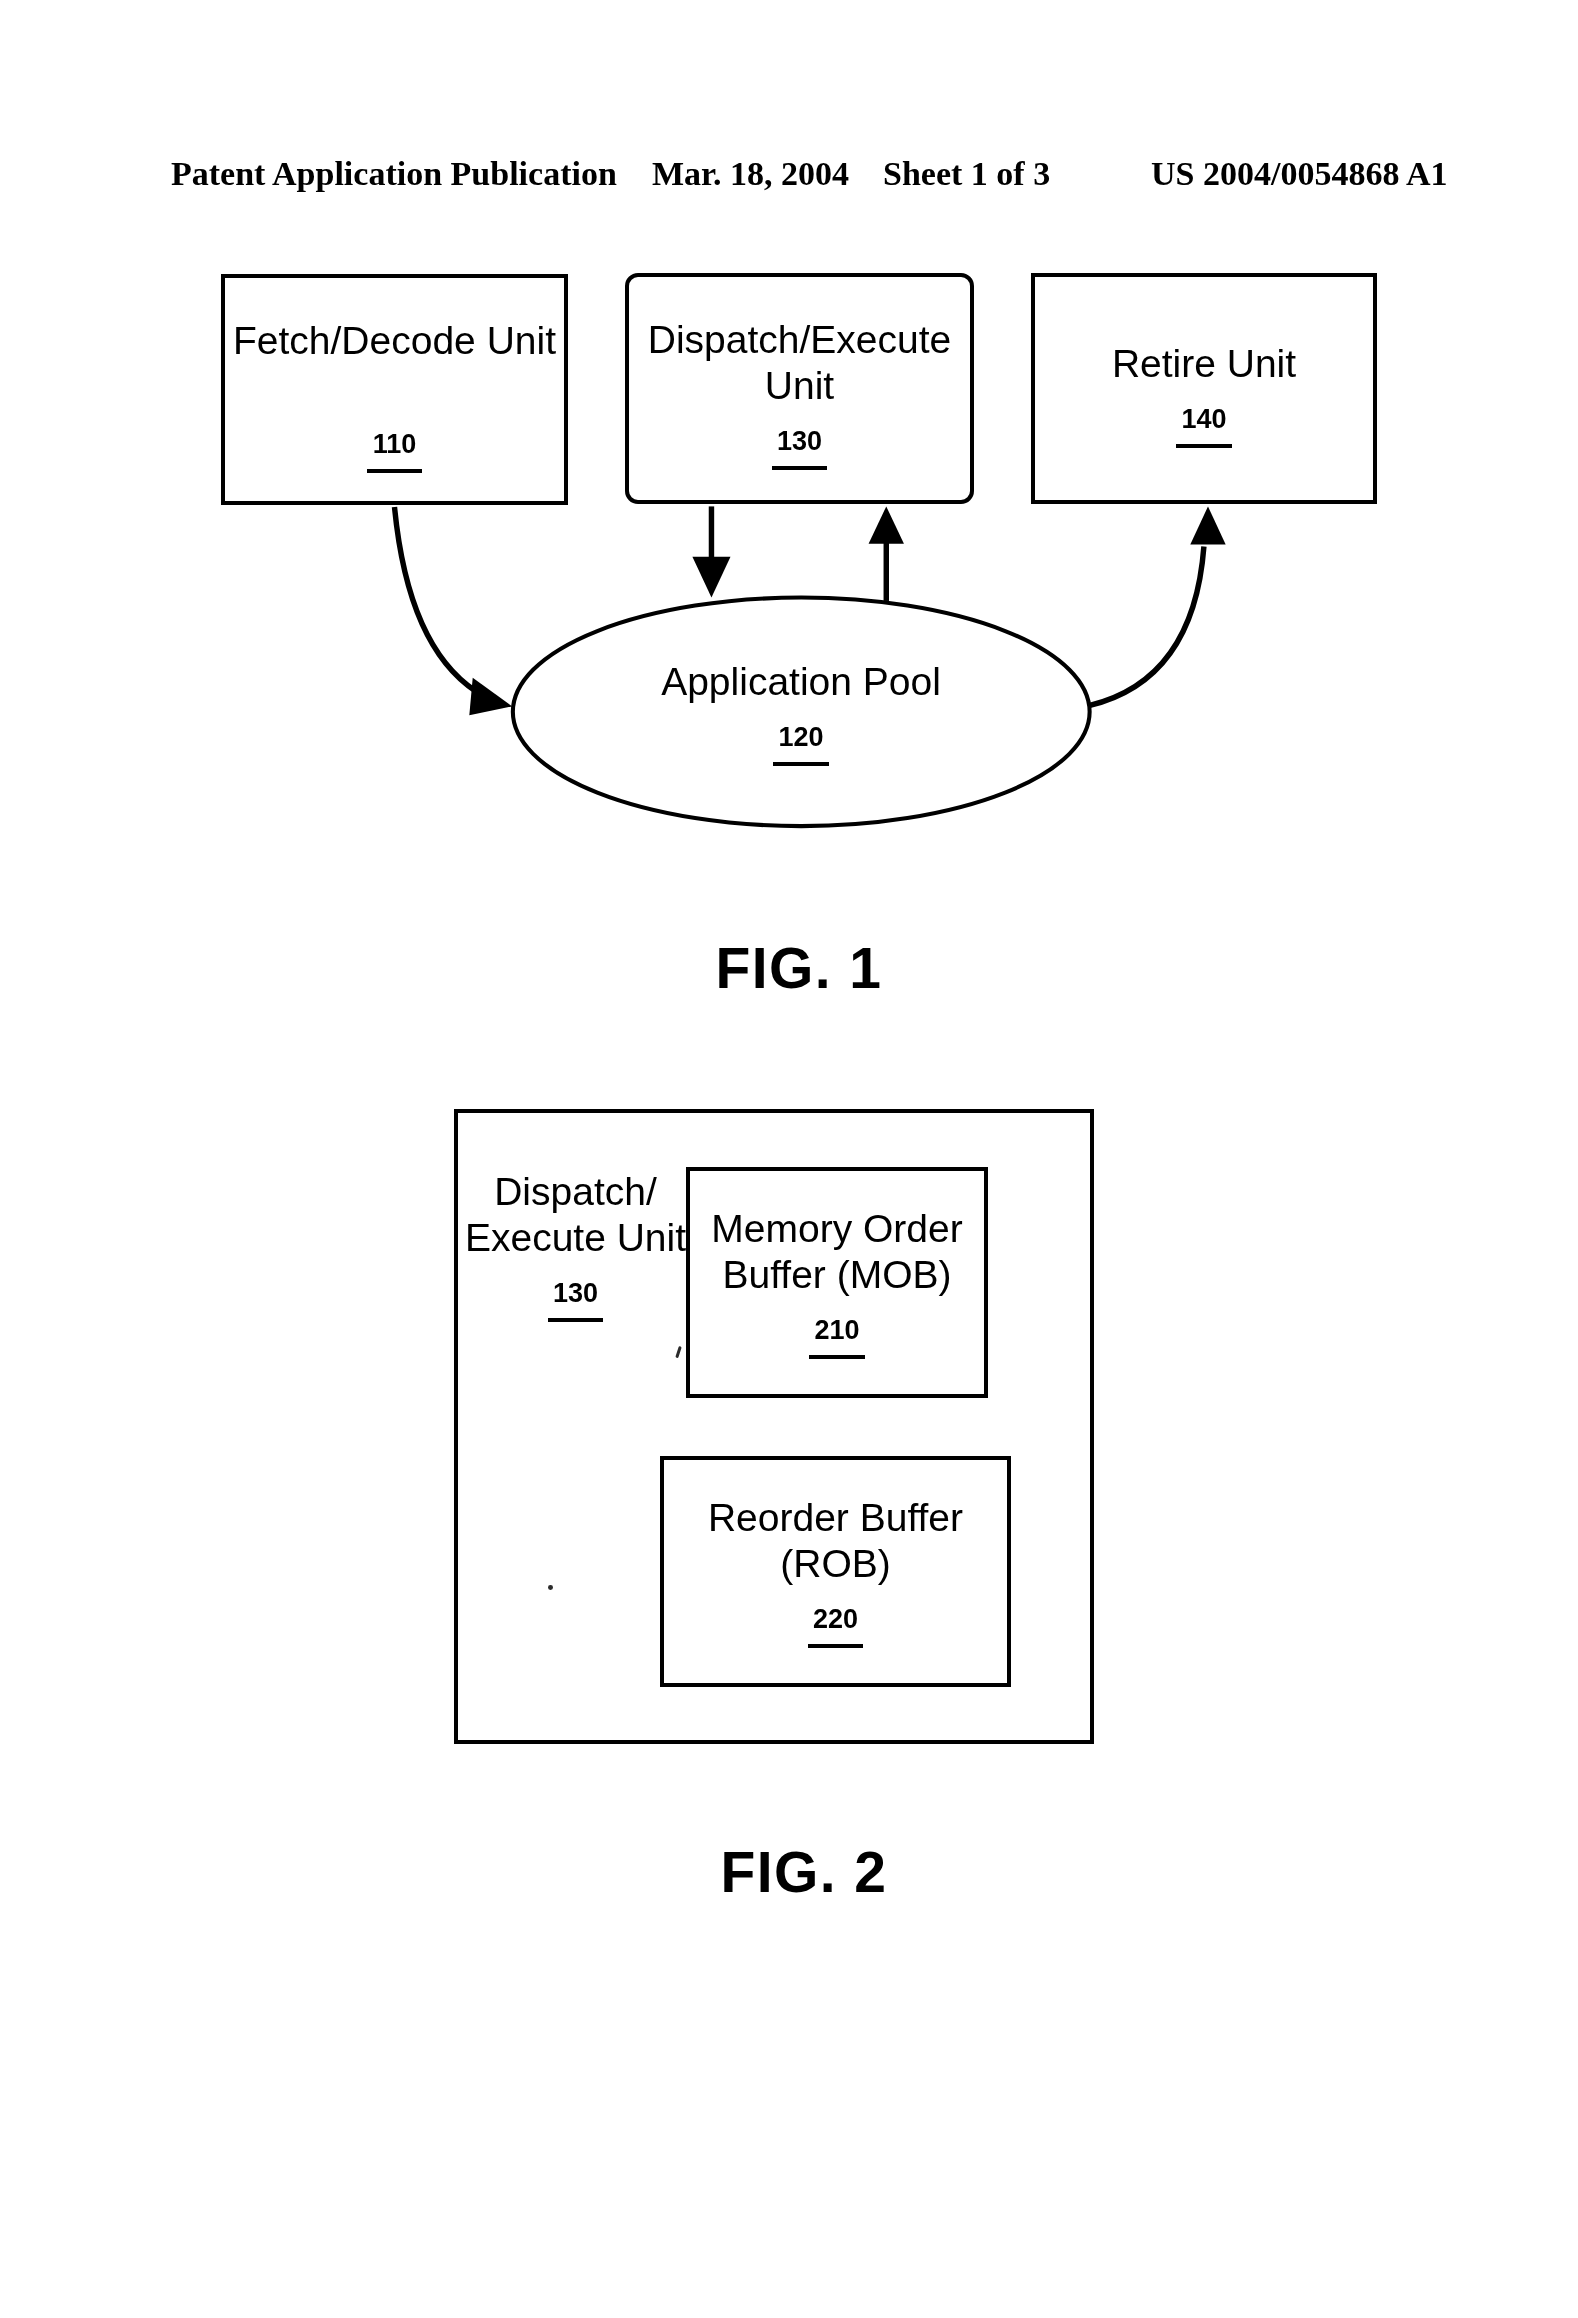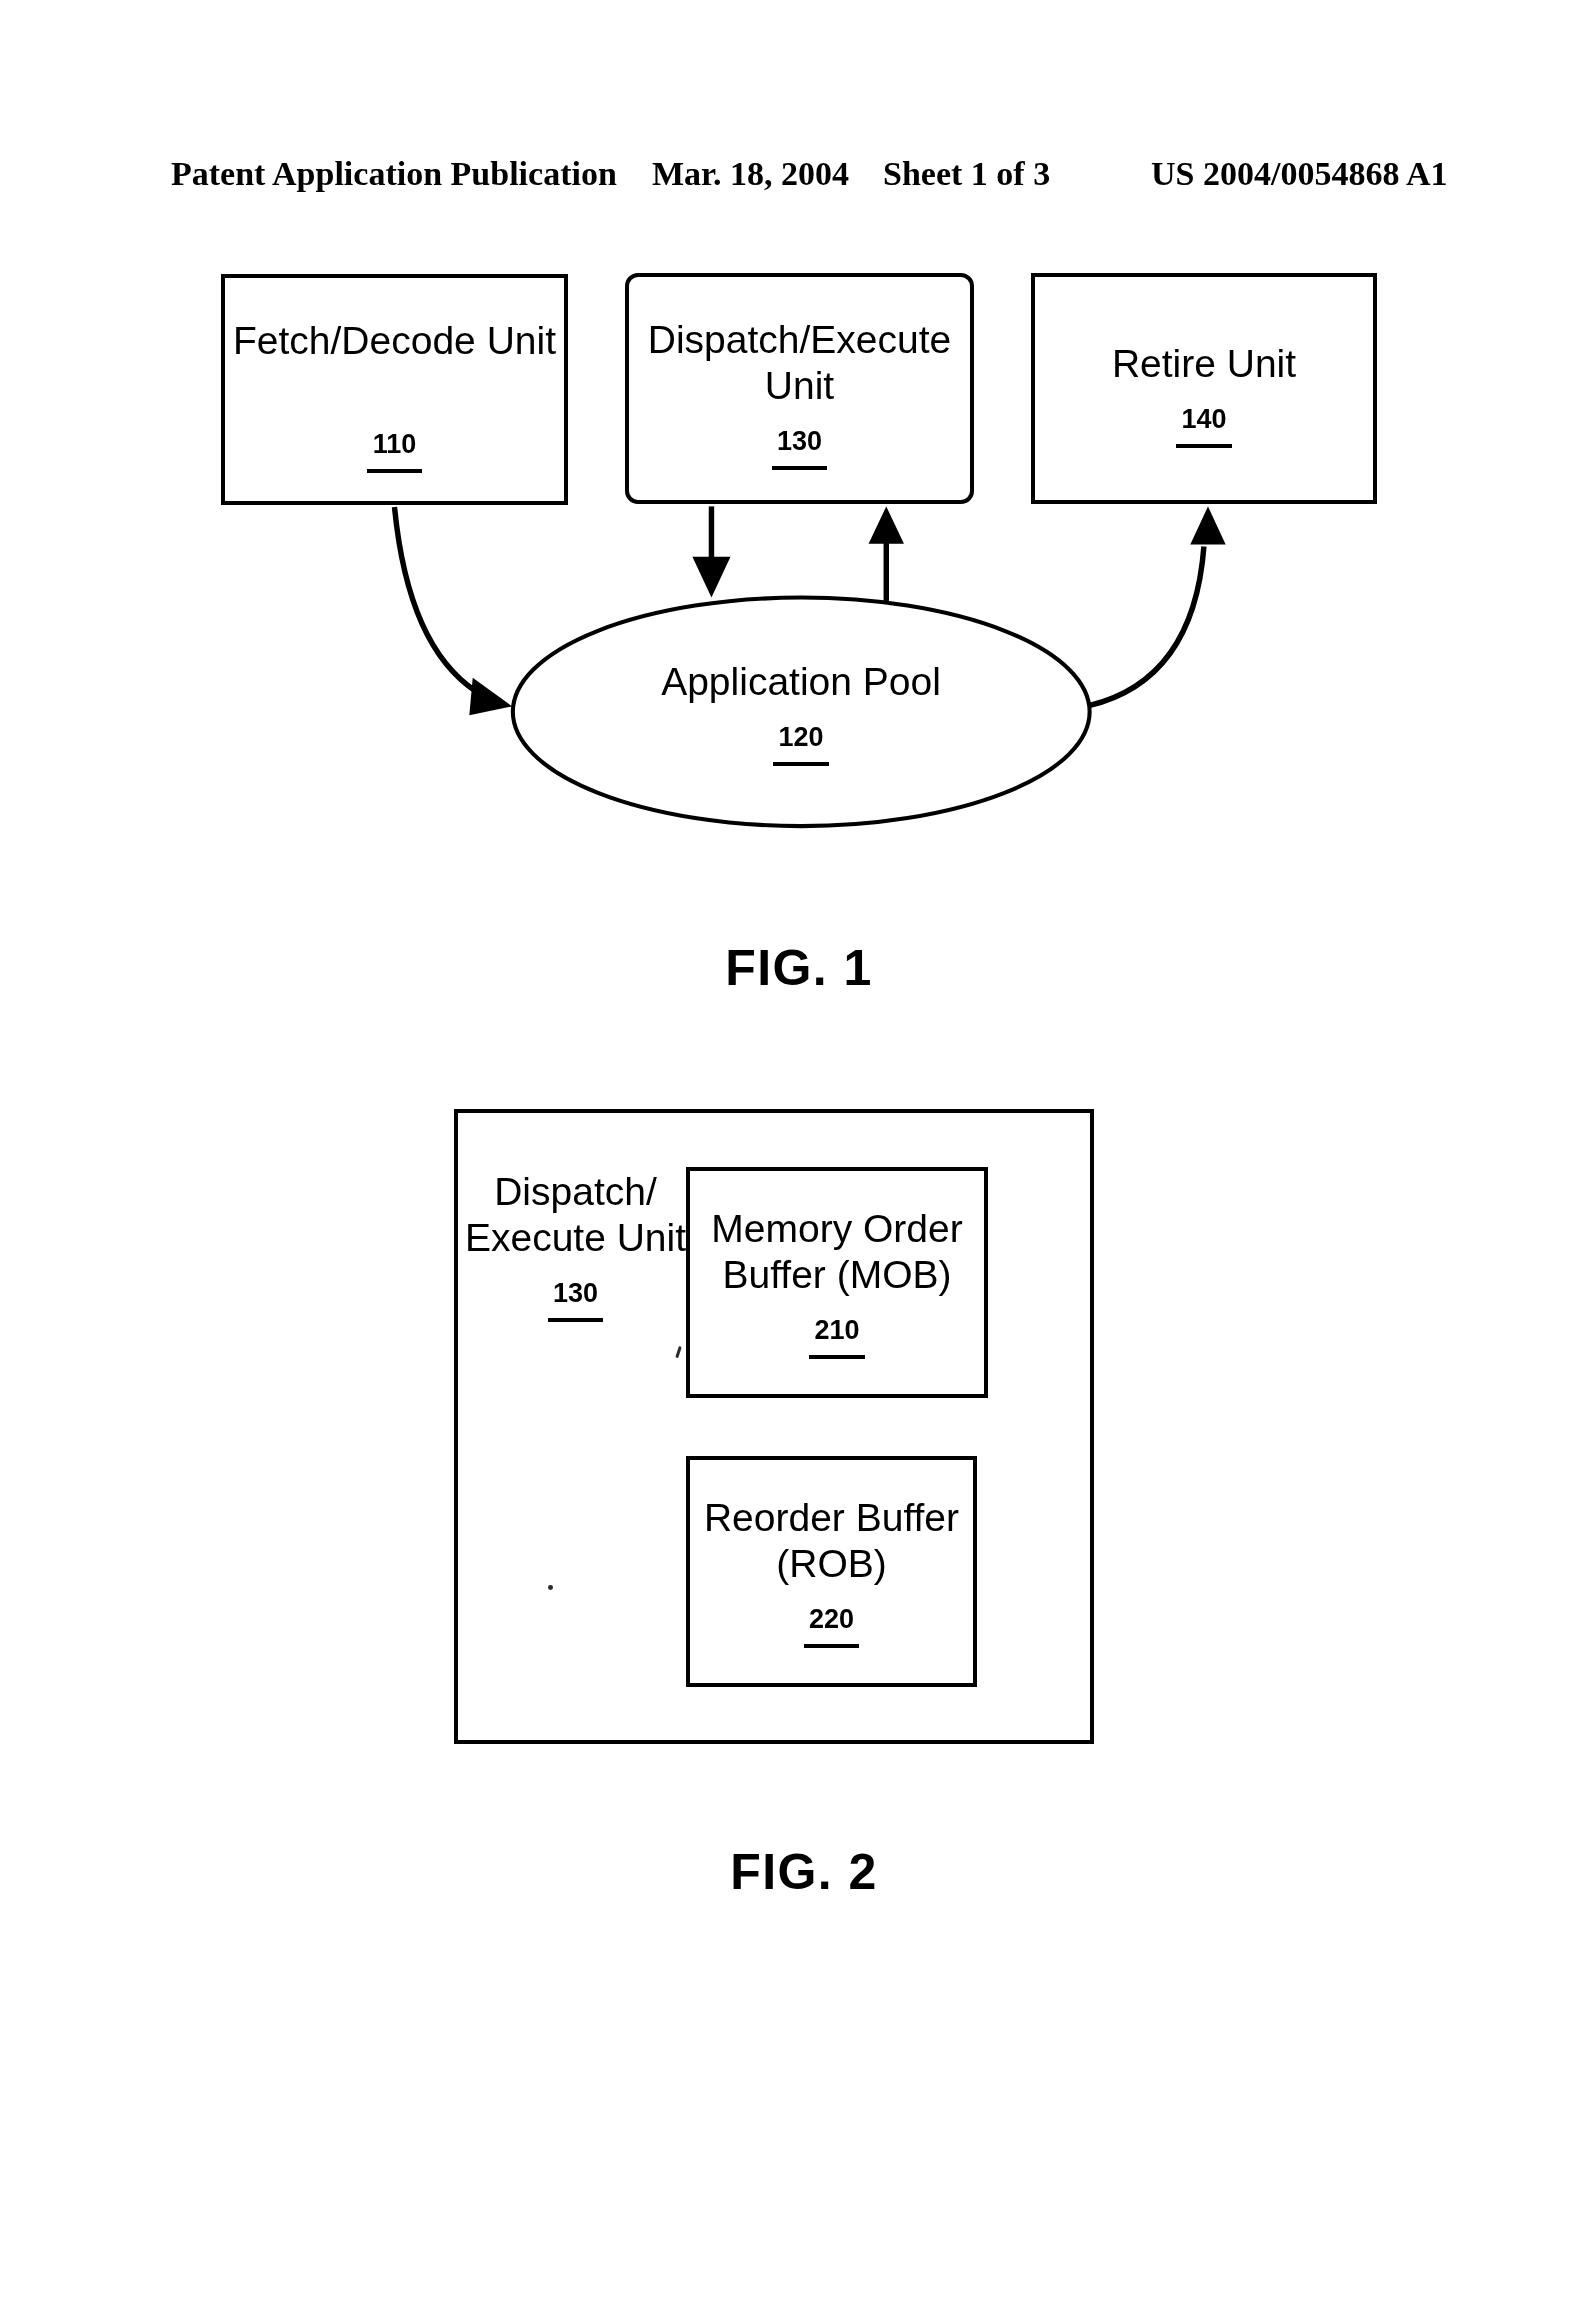--- a/index.html
+++ b/index.html
@@ -47,21 +47,21 @@
     line-height:44px;
     border-bottom:4.8px solid #000;
     padding:0 5.4px 3.4px 5.4px;
     margin-top:10px;
   }
   .caption{
     position:absolute;
     width:408px;
     text-align:center;
     font-weight:bold;
-    font-size:50px;
+    font-size:57px;
     line-height:64px;
     letter-spacing:1.4px;
   }
   svg.overlay{position:absolute;left:0;top:0;}
   .ellipse-label{
     position:absolute;
     left:529px;top:659px;width:544px;
     text-align:center;
     font-size:39px;line-height:46px;
   }
@@ -145,21 +145,21 @@
     <div>Execute Unit</div>
     <div><span class="ref">130</span></div>
   </div>
 
   <div class="dbox" style="left:686px;top:1167px;width:302px;height:231px;">
     <div>Memory Order</div>
     <div>Buffer (MOB)</div>
     <div><span class="ref">210</span></div>
   </div>
 
-  <div class="dbox" style="left:686px;top:1456px;width:291px;height:231px;align-items:center;">
+  <div class="dbox" style="left:660px;top:1456px;width:351px;height:231px;align-items:center;">
     <div>Reorder Buffer</div>
     <div>(ROB)</div>
     <div><span class="ref">220</span></div>
   </div>
 
   <div class="caption" style="left:600px;top:1803px;margin-top:37px;">FIG. 2</div>
 
   <div class="speck1"></div>
   <div class="speck2"></div>
 

